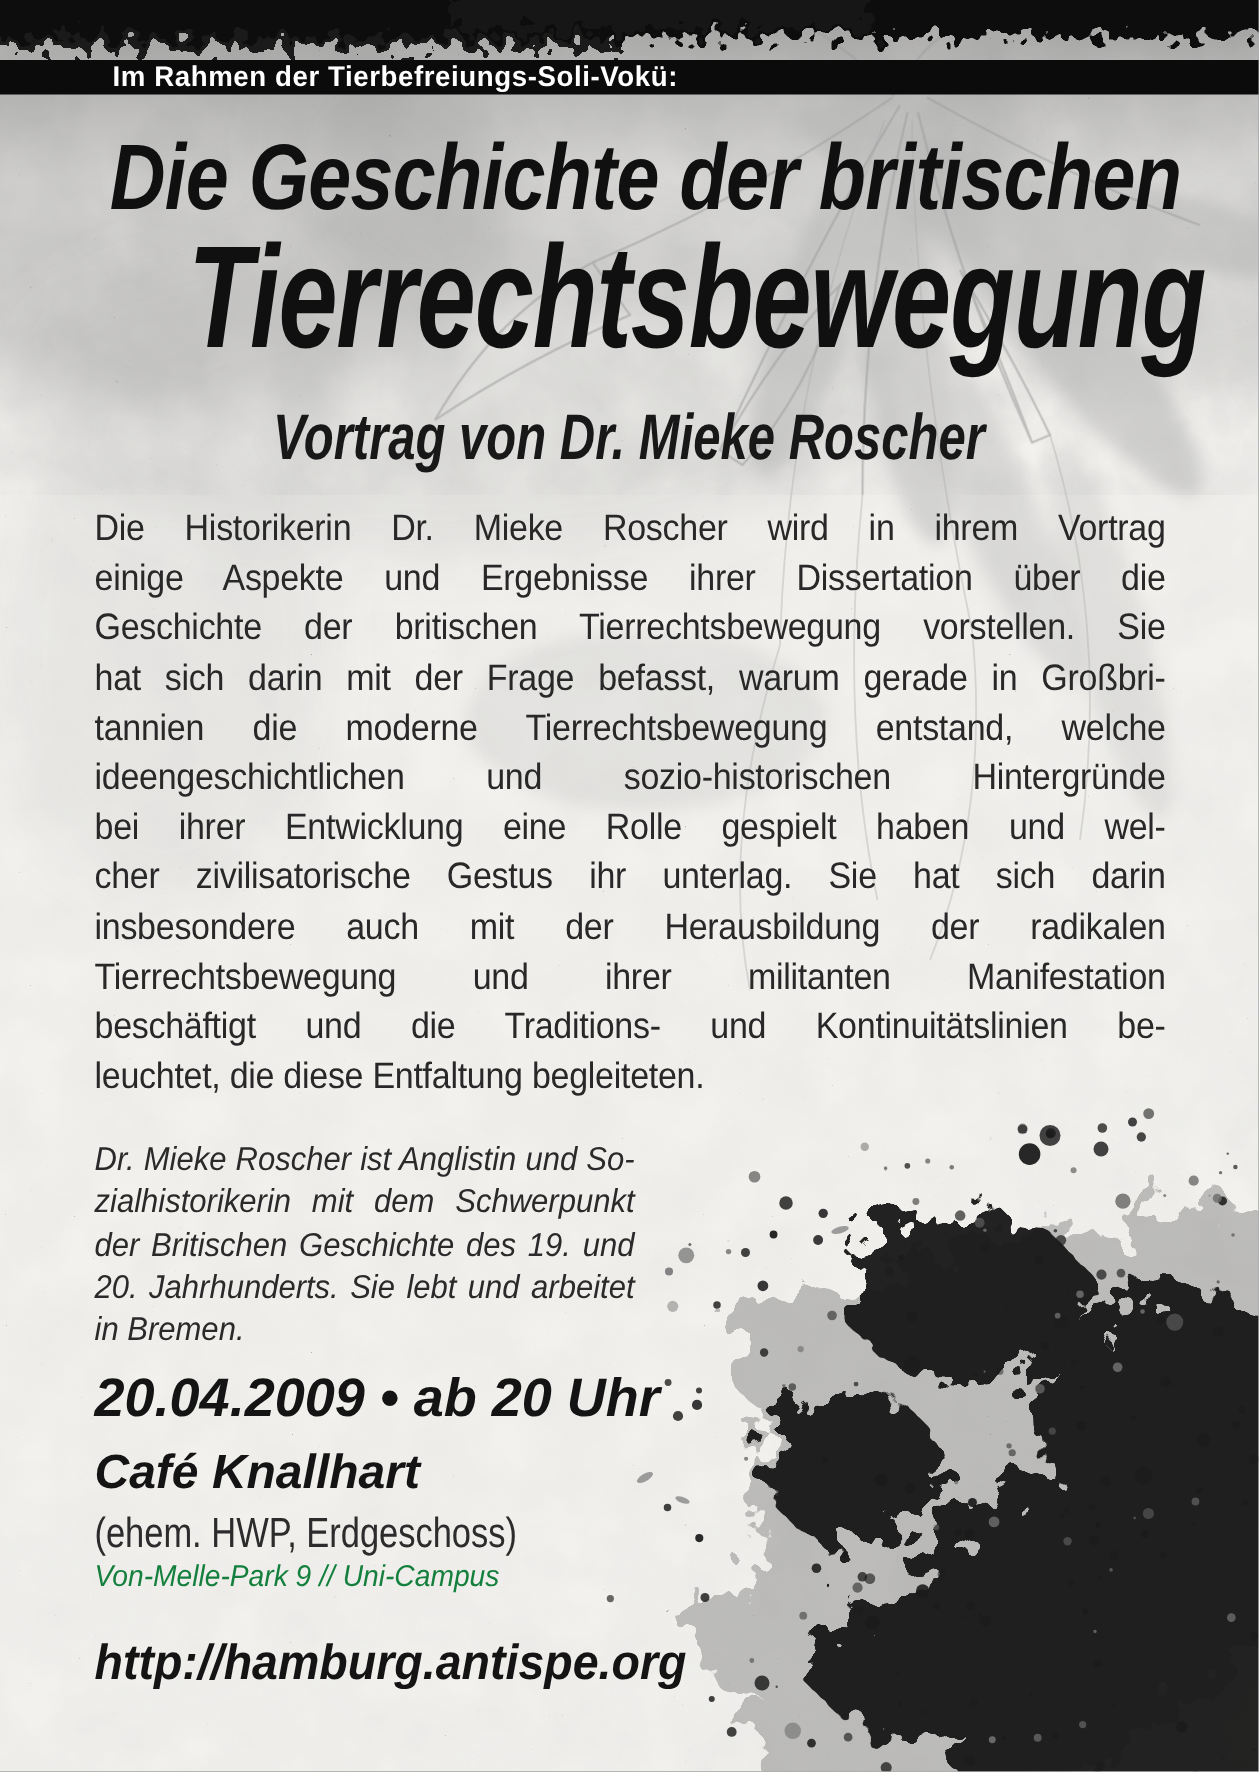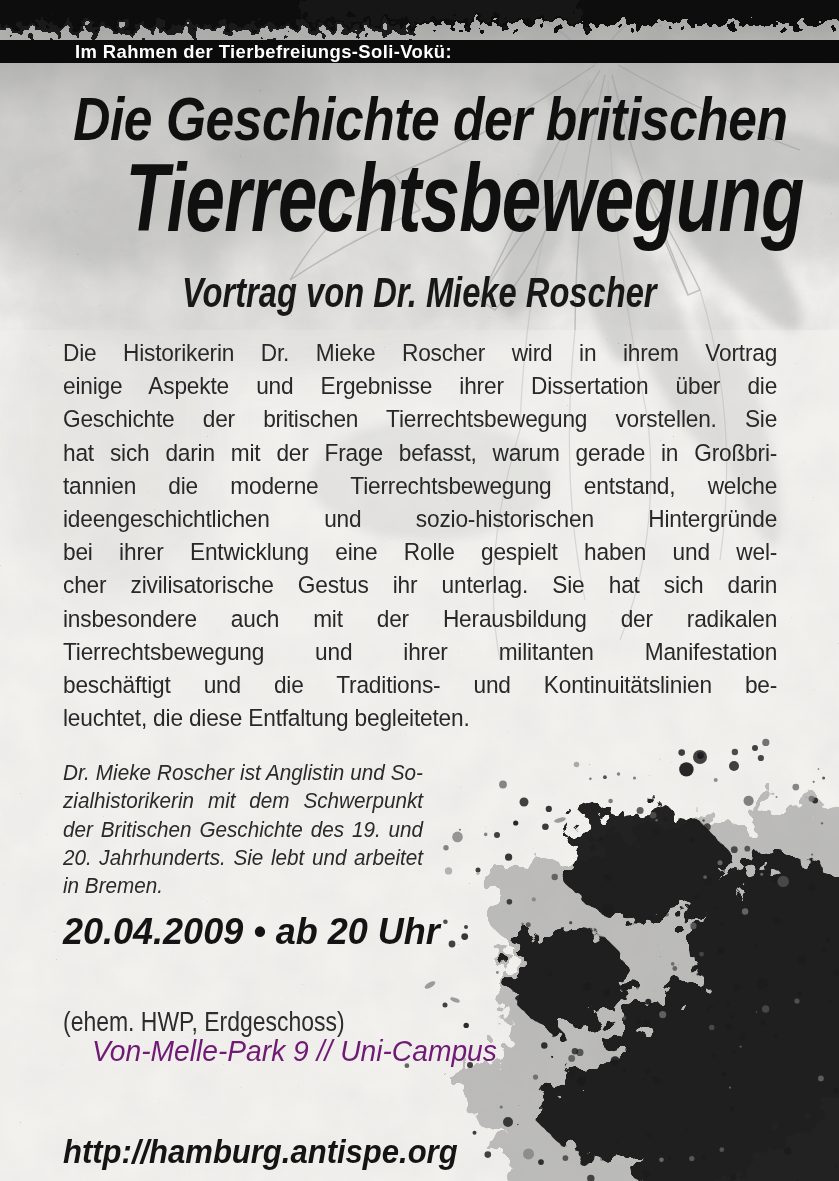--- a/index.html
+++ b/index.html
@@ -45,23 +45,23 @@
 
   .bio{
     left:63px;top:759px;width:383px;transform:scaleX(.94);transform-origin:0 0;
     font-style:italic;font-size:22px;line-height:28.3px;color:#2a2a2a;
   }
 
   .datetime{left:63px;top:913px;font-style:italic;font-weight:700;font-size:36px;line-height:38px;color:#141414;}
   .venue{left:63px;top:965px;font-style:italic;font-weight:700;font-size:32px;line-height:33px;color:#141414;}
   .venue-note{left:63px;top:1007px;font-size:28px;line-height:29px;color:#2c2c2c;}
   .venue-note .cond{transform:scaleX(.82);transform-origin:0 0;}
-  .address{left:63px;top:1036px;font-style:italic;font-size:30px;line-height:30px;color:#701a75;margin-left:29px;}
+  .address{left:63px;top:1036px;font-style:italic;font-size:20px;line-height:30px;color:#15803d;}
   .address .cond{transform:scaleX(.94);transform-origin:0 0;}
-  .url{left:63px;top:1091px;font-style:italic;font-weight:700;font-size:33px;line-height:34px;color:#141414;margin-top:44px;}
+  .url{left:63px;top:1091px;font-style:italic;font-weight:700;font-size:33px;line-height:34px;color:#141414;}
   .url .cond{transform:scaleX(.94);transform-origin:0 0;}
 </style>
 </head>
 <body>
 
 <div id="page">
 
   <svg id="bg" width="839" height="1181" viewBox="0 0 839 1181" aria-hidden="true">
     <defs>
       <filter id="rough" x="-40%" y="-40%" width="180%" height="180%">
@@ -471,20 +471,23 @@
       <div class="jline">Dr. Mieke Roscher ist Anglistin und So-</div>
       <div class="jline">zialhistorikerin mit dem Schwerpunkt</div>
       <div class="jline">der Britischen Geschichte des 19. und</div>
       <div class="jline">20. Jahrhunderts. Sie lebt und arbeitet</div>
       <div class="jline jlast">in Bremen.</div>
     </div>
 
   <div class="txt datetime">
     <span class="cond">20.04.2009 • ab 20 Uhr</span>
   </div>
+  <div class="txt venue">
+    <span class="cond">Café Knallhart</span>
+  </div>
   <div class="txt venue-note">
     <span class="cond">(ehem. HWP, Erdgeschoss)</span>
   </div>
   <div class="txt address">
     <span class="cond">Von-Melle-Park 9 // Uni-Campus</span>
   </div>
   <div class="txt url">
     <span class="cond">http://hamburg.antispe.org</span>
   </div>
 

